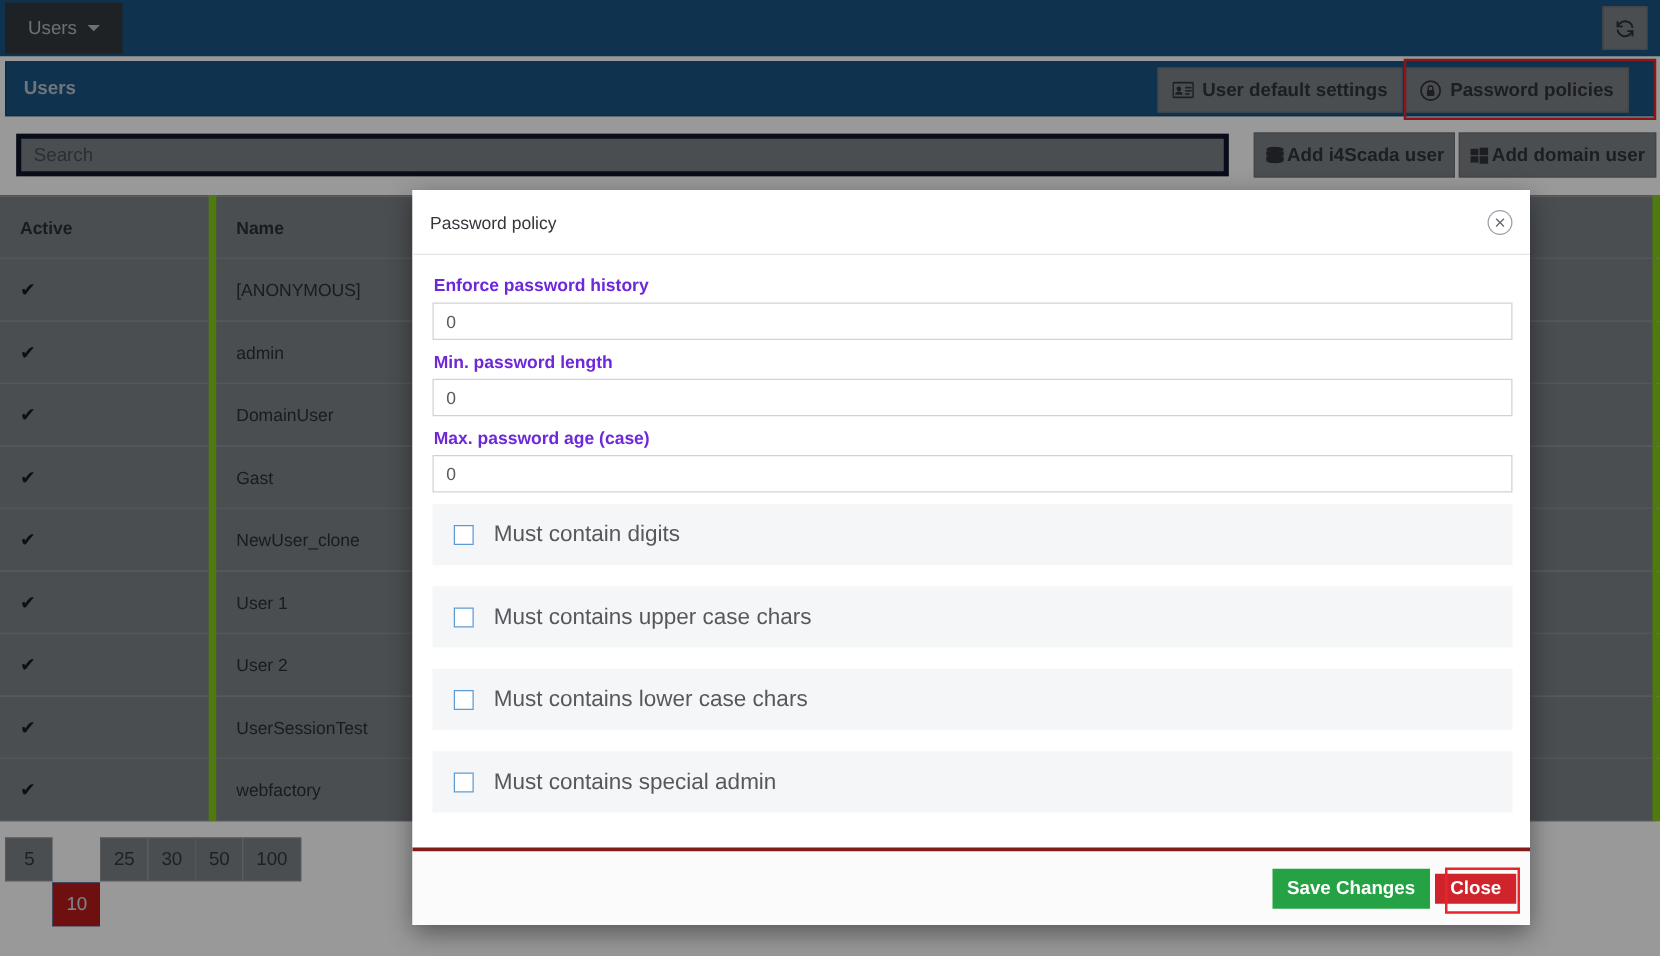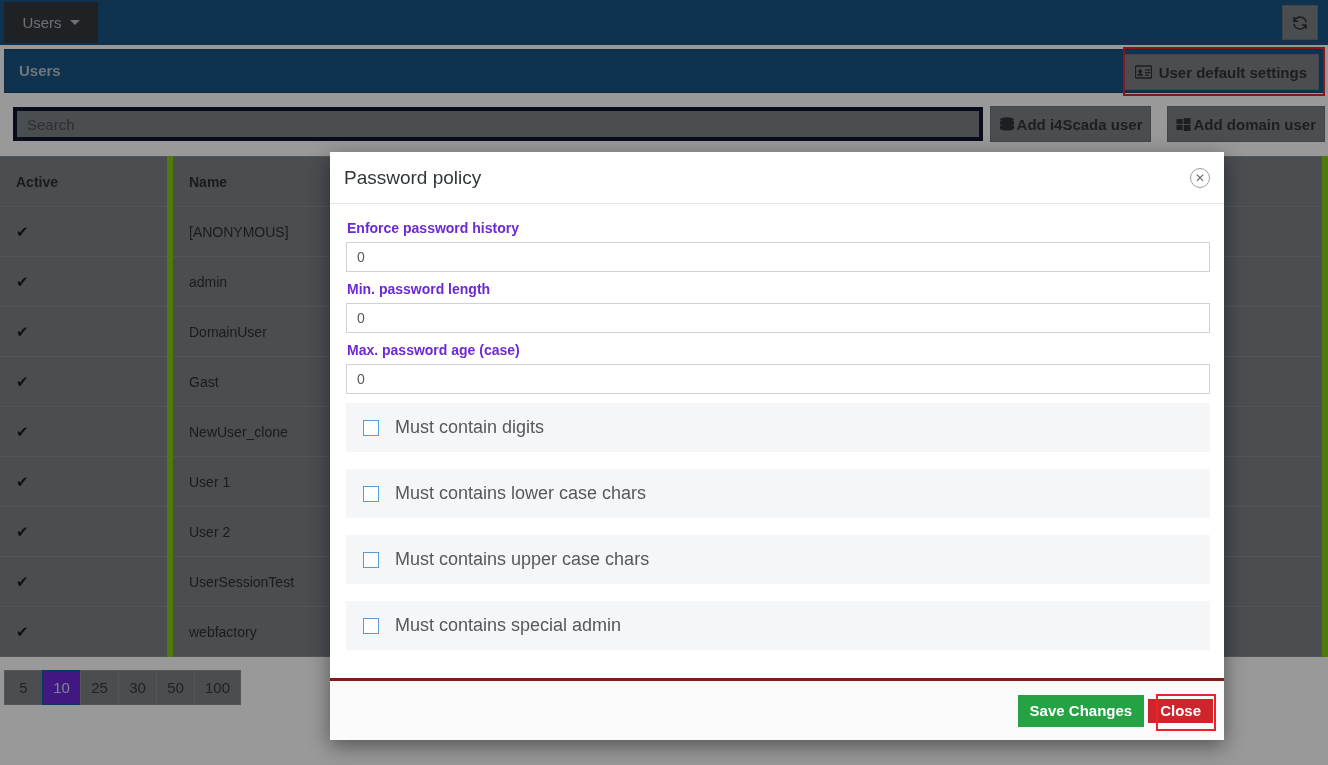--- a/index.html
+++ b/index.html
@@ -76,21 +76,21 @@
   }
   .section-title {
     position: absolute;
     left: 14px; top: 12px;
     color: #b9c4cd;
     font-size: 15px;
     font-weight: bold;
   }
   .section-actions {
     position: absolute;
-    right: 4px; top: 4px;
+    right: 20px; top: 4px;
     display: flex;
     gap: 2px;
   }
   .hdr-btn {
     height: 36px;
     background: #7d8287;
     border: 1px solid #70767b;
     color: #2f3337;
     font-size: 15px;
     font-weight: bold;
@@ -121,21 +121,21 @@
     color: #3b4046;
     font-size: 15px;
     padding: 0 10px;
     font-family: "Liberation Sans", sans-serif;
   }
   .search-input::placeholder { color: #4a4f54; opacity: 1; }
   .add-btns {
     position: absolute;
     right: 3px; top: 6px;
     display: flex;
-    gap: 16px;
+    gap: 3px;
   }
   .add-btn {
     height: 36px;
     background: #7d8287;
     border: 1px solid #70767b;
     color: #2f3337;
     font-size: 15px;
     font-weight: bold;
     padding: 0 8px;
     display: flex;
@@ -186,23 +186,24 @@
     color: #33383d;
     font-size: 15px;
     display: flex;
     align-items: center;
     justify-content: center;
     padding: 0 10px;
     cursor: pointer;
   }
   .page-btn:last-child { border-right: 1px solid #8d9297; }
   .page-btn.active {
-    background: #6d28d9;
+    background: #b91c1c;
     color: #cfe0ef;
     border-color: #0b5da8;
+    margin-top: 36px;
   }
 
   
   .backdrop {
     position: absolute;
     inset: 0;
     background: rgba(0,0,0,0.40);
   }
 
   
@@ -218,21 +219,21 @@
   .modal-header {
     position: relative;
     height: 52px;
     background: #ffffff;
     border-bottom: 1px solid #e5e5e5;
     display: flex;
     align-items: center;
     padding: 0 14px;
   }
   .modal-title {
-    font-size: 19px;
+    font-size: 14px;
     color: #32373c;
   }
   .modal-close {
     position: absolute;
     right: 14px; top: 16px;
     width: 20px; height: 20px;
     border: 1px solid #9a9fa4;
     border-radius: 50%;
     color: #6a6f74;
     font-size: 12px;
@@ -347,20 +348,28 @@
         <div class="hdr-btn">
           <svg width="17" height="14" viewBox="0 0 20 16">
             <rect x="0.5" y="1" width="19" height="14" rx="1" fill="none" stroke="#2f3337" stroke-width="1.6"></rect>
             <circle cx="6" cy="7" r="2.2" fill="#2f3337"></circle>
             <path d="M2.5 12.5c0-2 1.8-3 3.5-3s3.5 1 3.5 3z" fill="#2f3337"></path>
             <rect x="12" y="5" width="6" height="1.5" fill="#2f3337"></rect>
             <rect x="12" y="8" width="6" height="1.5" fill="#2f3337"></rect>
             <rect x="12" y="11" width="4" height="1.5" fill="#2f3337"></rect>
           </svg>
           <span>User default settings</span>
+        </div>
+        <div class="hdr-btn">
+          <svg width="17" height="17" viewBox="0 0 20 20">
+            <circle cx="10" cy="10" r="9" fill="none" stroke="#2f3337" stroke-width="1.6"></circle>
+            <rect x="6.5" y="9.5" width="7" height="5.5" rx="0.8" fill="#2f3337"></rect>
+            <path d="M7.8 9.5V7.6a2.2 2.2 0 0 1 4.4 0v1.9" fill="none" stroke="#2f3337" stroke-width="1.4"></path>
+          </svg>
+          <span>Password policies</span>
         </div>
       </div>
       <div class="hl-box" style="left:1118px; top:-3px; width:202px; height:49px;"></div>
     </div>
 
     <div class="toolbar">
       <input class="search-input" type="text" placeholder="Search" style="">
       <div class="add-btns">
         <div class="add-btn">
           <svg width="16" height="15" viewBox="0 0 16 15">
@@ -463,25 +472,25 @@
 
     <div class="modal-body">
       <div id="fields"><div class="field-label">Enforce password history</div><input class="field-input" type="text" value="0" style=""><div class="field-label">Min. password length</div><input class="field-input" type="text" value="0" style=""><div class="field-label">Max. password age (case)</div><input class="field-input" type="text" value="0" style=""></div>
       <div id="checks">
           <div class="check-row">
             <span class="cbox"></span>
             <span class="check-label">Must contain digits</span>
           </div>
           <div class="check-row">
             <span class="cbox"></span>
-            <span class="check-label">Must contains lower case chars</span>
+            <span class="check-label">Must contains upper case chars</span>
           </div>
           <div class="check-row">
             <span class="cbox"></span>
-            <span class="check-label">Must contains upper case chars</span>
+            <span class="check-label">Must contains lower case chars</span>
           </div>
           <div class="check-row">
             <span class="cbox"></span>
             <span class="check-label">Must contains special admin</span>
           </div>
         </div>
     </div>
 
     <div class="modal-footer">
       <button class="btn-save">Save Changes</button>

